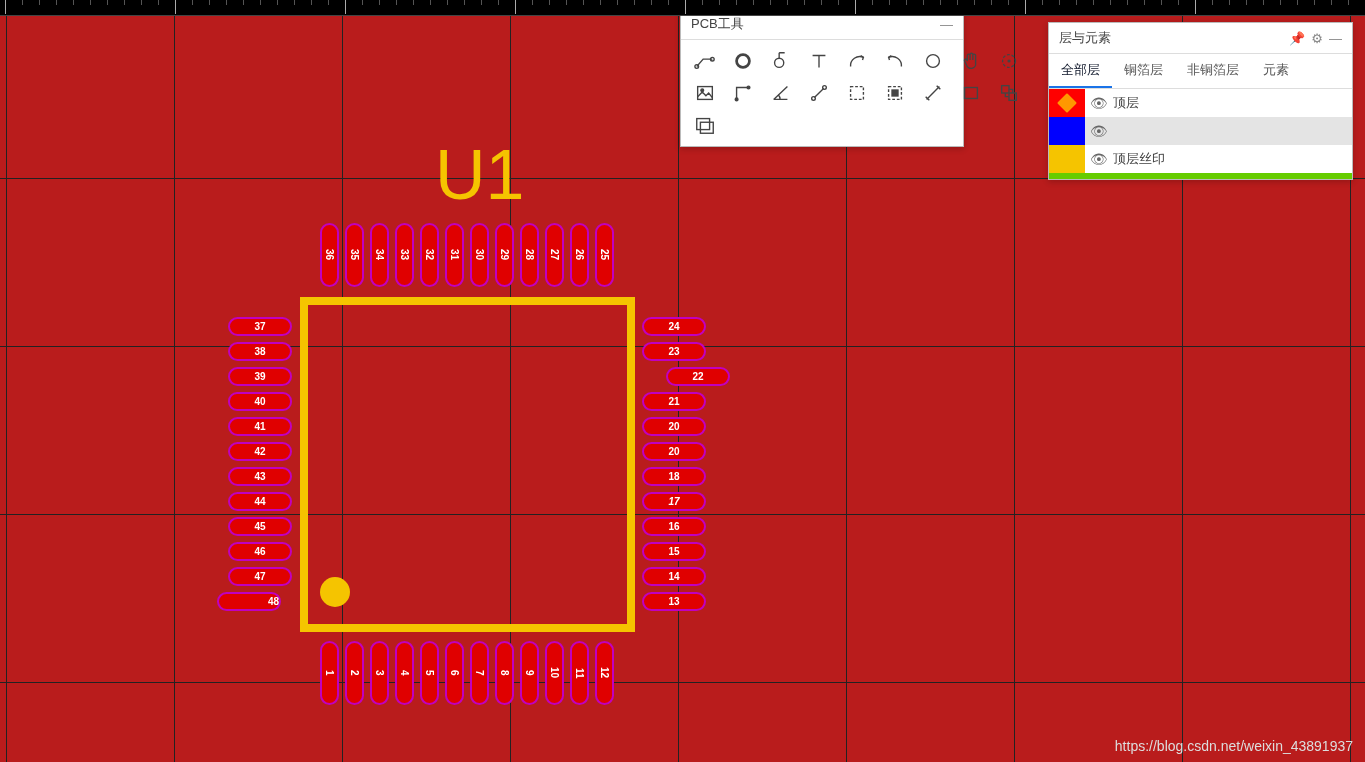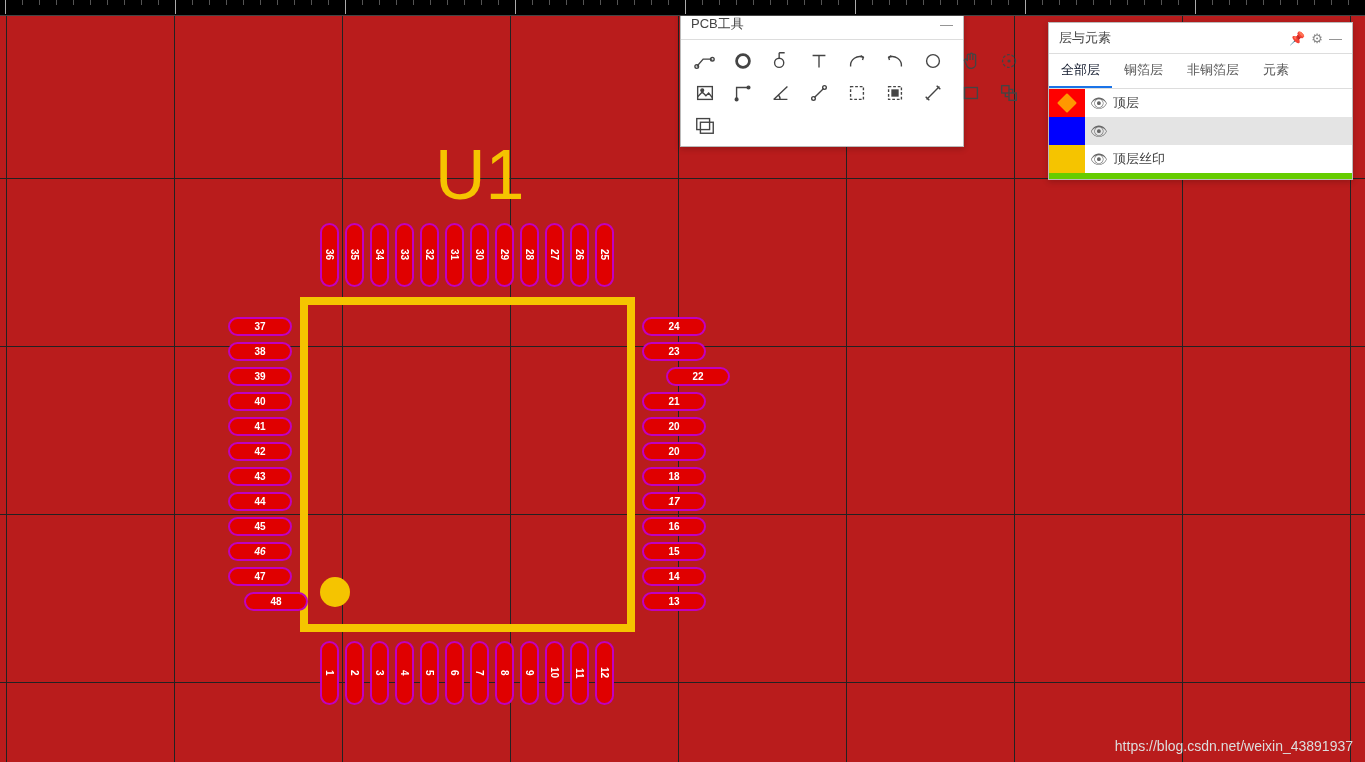--- a/index.html
+++ b/index.html
@@ -200,27 +200,27 @@
         </div>
         <div class="pad h" style="left: 48px; top: 332px;">
           <span class="num">43</span>
         </div>
         <div class="pad h" style="left: 48px; top: 357px;">
           <span class="num">44</span>
         </div>
         <div class="pad h" style="left: 48px; top: 382px;">
           <span class="num">45</span>
         </div>
-        <div class="pad h" style="left: 48px; top: 407px; font-style: italic;">
+        <div class="pad h" style="left: 48px; top: 407px;">
           <span class="num">46</span>
         </div>
         <div class="pad h" style="left: 48px; top: 432px;">
           <span class="num">47</span>
         </div>
-        <div class="pad h" style="left: 64px; top: 457px;">
+        <div class="pad h" style="left: 37px; top: 457px; justify-content: flex-end;">
           <span class="num">48</span>
         </div>
       </div>
   </div>
 </div>
 
 <div class="ruler-top" id="ruler-top">
     <div class="tick major" style="left: 5px;"></div>
     <div class="tick minor" style="left: 22px;"></div>
     <div class="tick minor" style="left: 39px;"></div>

